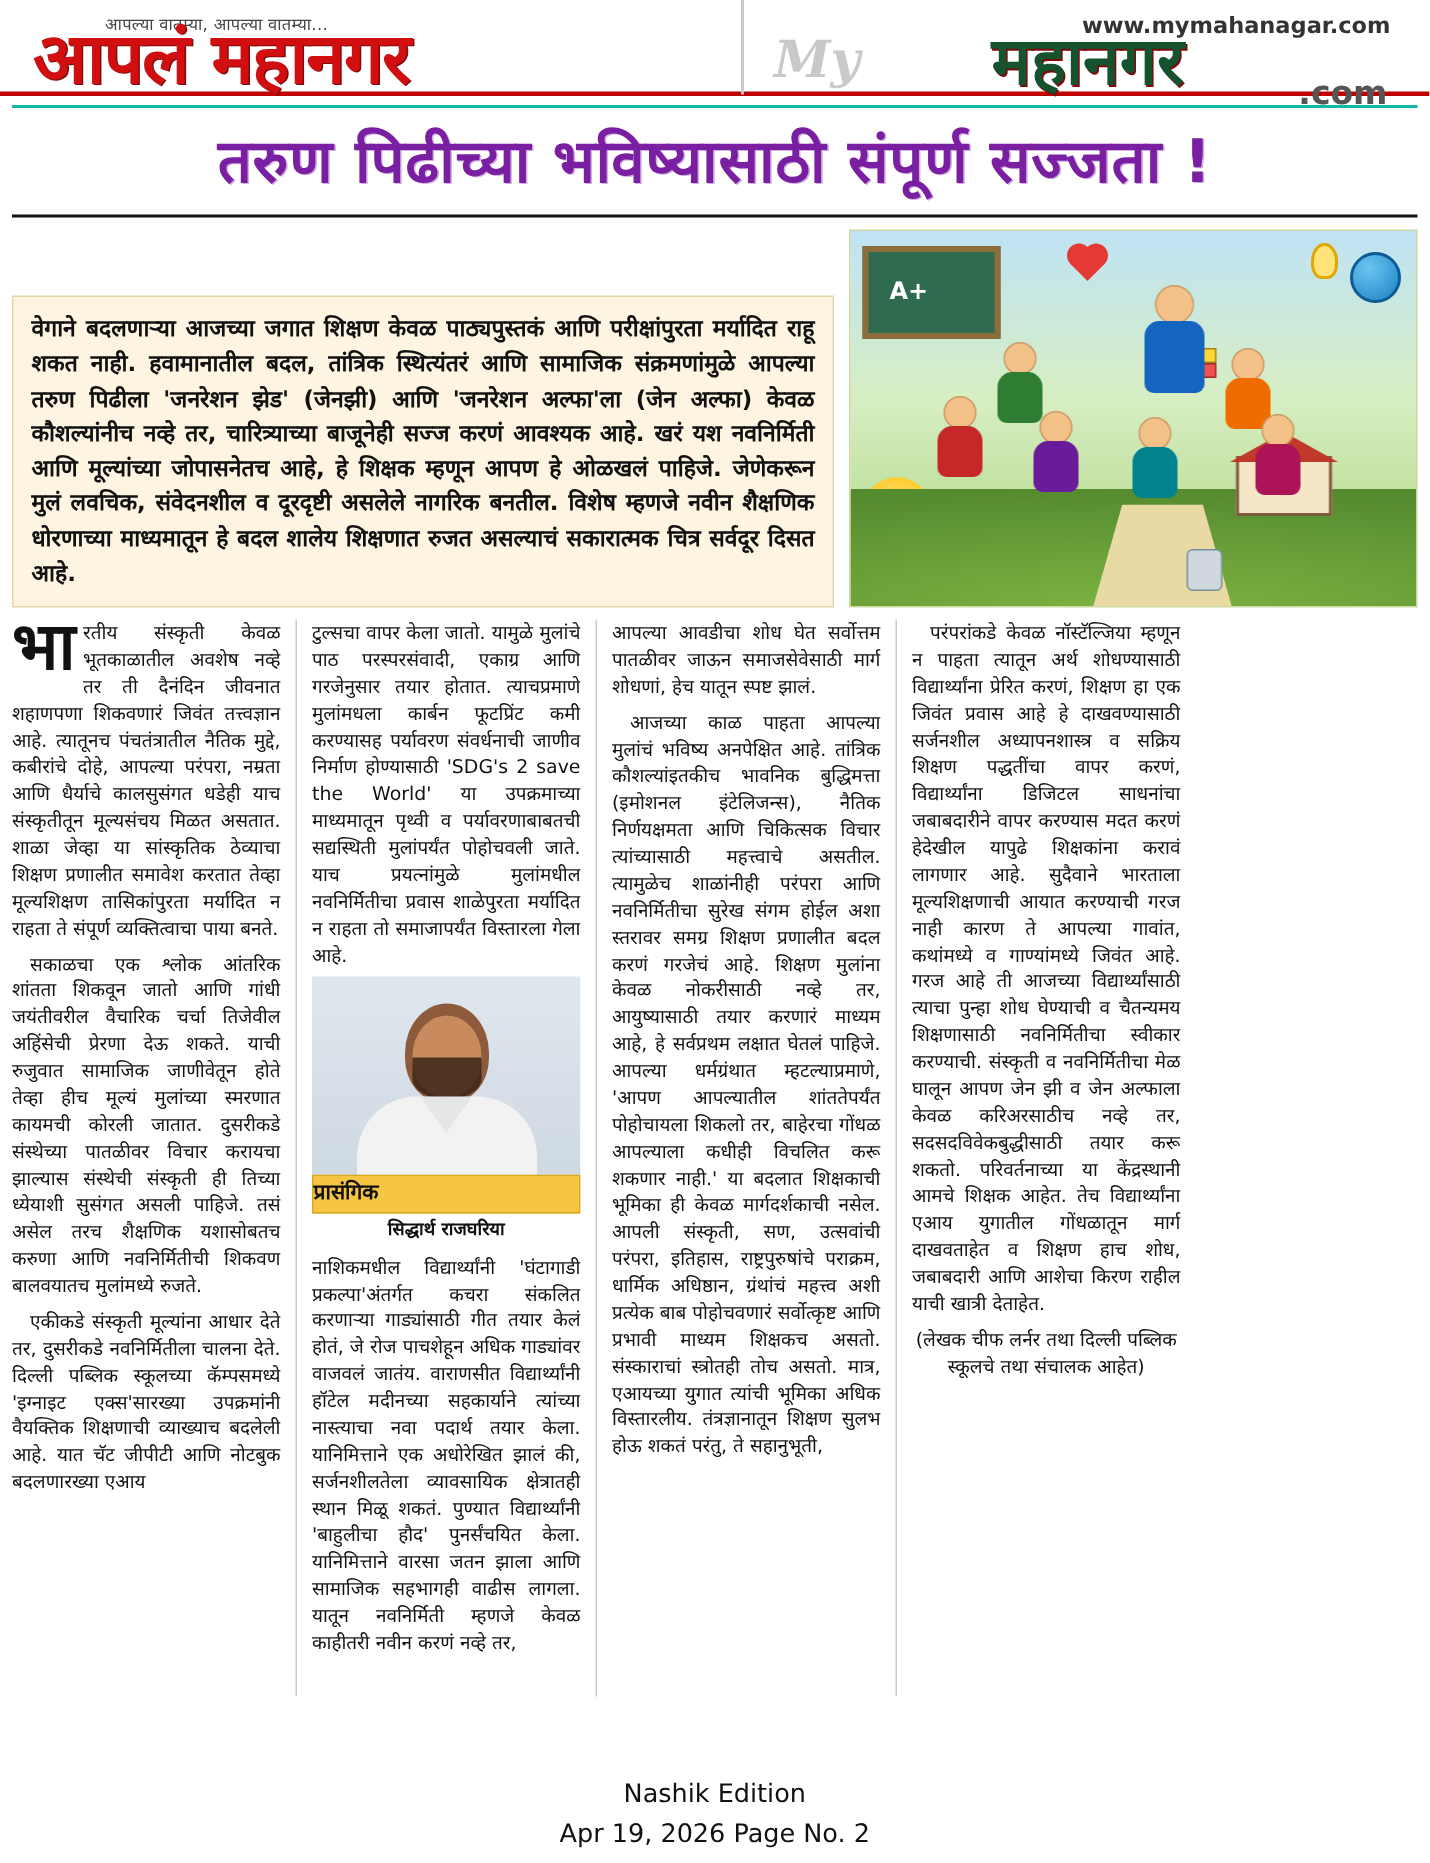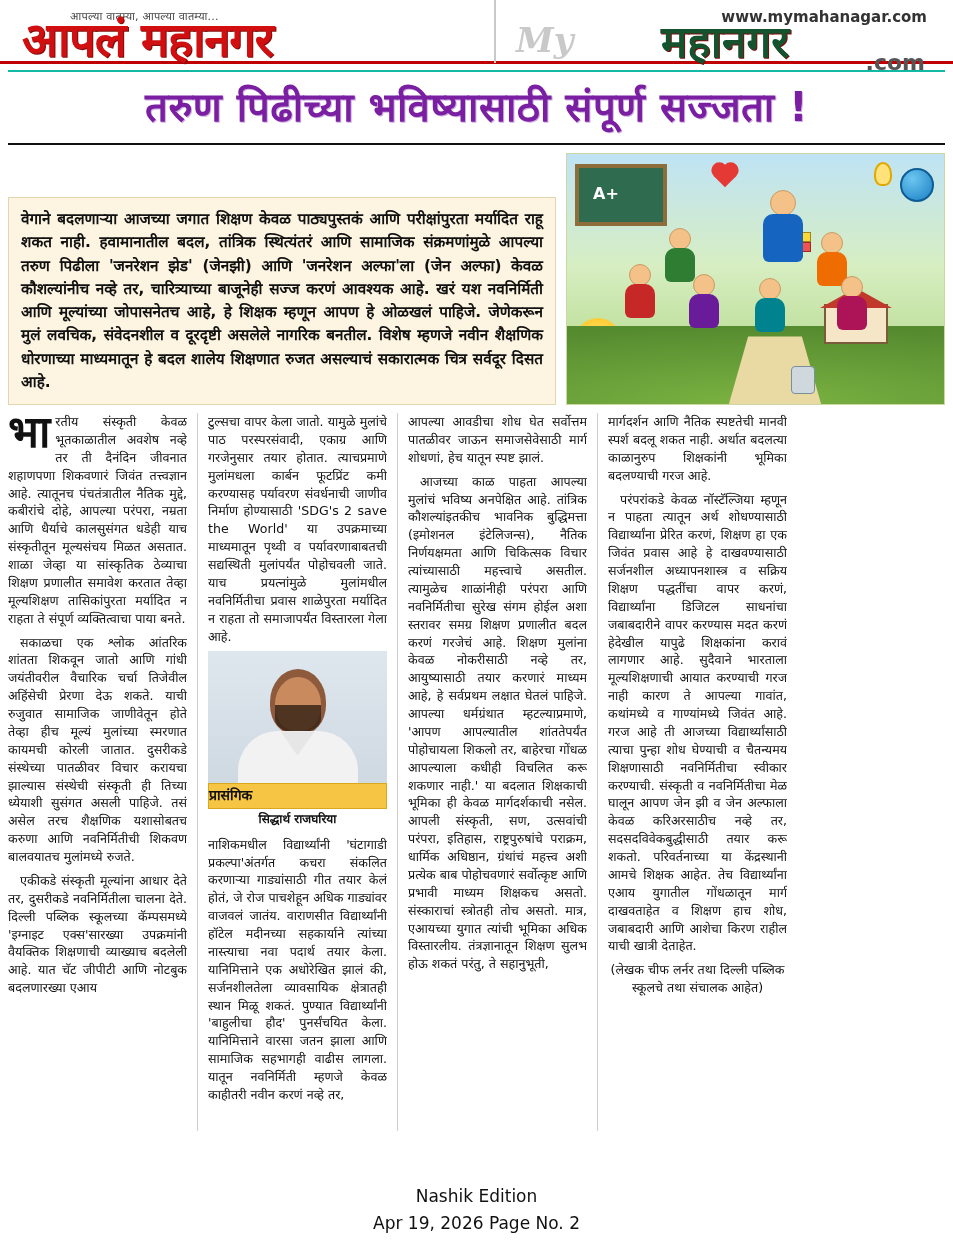--- a/index.html
+++ b/index.html
@@ -319,21 +319,20 @@
     </div>
     <div class="col-sep"></div>
 
     <div class="col">
       <p class="noind">आपल्या आवडीचा शोध घेत सर्वोत्तम पातळीवर जाऊन समाजसेवेसाठी मार्ग शोधणां, हेच यातून स्पष्ट झालं.</p>
       <p>आजच्या काळ पाहता आपल्या मुलांचं भविष्य अनपेक्षित आहे. तांत्रिक कौशल्यांइतकीच भावनिक बुद्धिमत्ता (इमोशनल इंटेलिजन्स), नैतिक निर्णयक्षमता आणि चिकित्सक विचार त्यांच्यासाठी महत्त्वाचे असतील. त्यामुळेच शाळांनीही परंपरा आणि नवनिर्मितीचा सुरेख संगम होईल अशा स्तरावर समग्र शिक्षण प्रणालीत बदल करणं गरजेचं आहे. शिक्षण मुलांना केवळ नोकरीसाठी नव्हे तर, आयुष्यासाठी तयार करणारं माध्यम आहे, हे सर्वप्रथम लक्षात घेतलं पाहिजे. आपल्या धर्मग्रंथात म्हटल्याप्रमाणे, 'आपण आपल्यातील शांततेपर्यंत पोहोचायला शिकलो तर, बाहेरचा गोंधळ आपल्याला कधीही विचलित करू शकणार नाही.' या बदलात शिक्षकाची भूमिका ही केवळ मार्गदर्शकाची नसेल. आपली संस्कृती, सण, उत्सवांची परंपरा, इतिहास, राष्ट्रपुरुषांचे पराक्रम, धार्मिक अधिष्ठान, ग्रंथांचं महत्त्व अशी प्रत्येक बाब पोहोचवणारं सर्वोत्कृष्ट आणि प्रभावी माध्यम शिक्षकच असतो. संस्काराचां स्त्रोतही तोच असतो. मात्र, एआयच्या युगात त्यांची भूमिका अधिक विस्तारलीय. तंत्रज्ञानातून शिक्षण सुलभ होऊ शकतं परंतु, ते सहानुभूती,</p>
     </div>
     <div class="col-sep"></div>
 
     <div class="col">
-      <p class="noind">मार्गदर्शन आणि नैतिक स्पष्टतेची मानवी स्पर्श बदलू शकत नाही. अर्थात बदलत्या काळानुरुप शिक्षकांनी भूमिका बदलण्याची गरज आहे.</p>
       <p>परंपरांकडे केवळ नॉस्टॅल्जिया म्हणून न पाहता त्यातून अर्थ शोधण्यासाठी विद्यार्थ्यांना प्रेरित करणं, शिक्षण हा एक जिवंत प्रवास आहे हे दाखवण्यासाठी सर्जनशील अध्यापनशास्त्र व सक्रिय शिक्षण पद्धतींचा वापर करणं, विद्यार्थ्यांना डिजिटल साधनांचा जबाबदारीने वापर करण्यास मदत करणं हेदेखील यापुढे शिक्षकांना करावं लागणार आहे. सुदैवाने भारताला मूल्यशिक्षणाची आयात करण्याची गरज नाही कारण ते आपल्या गावांत, कथांमध्ये व गाण्यांमध्ये जिवंत आहे. गरज आहे ती आजच्या विद्यार्थ्यांसाठी त्याचा पुन्हा शोध घेण्याची व चैतन्यमय शिक्षणासाठी नवनिर्मितीचा स्वीकार करण्याची. संस्कृती व नवनिर्मितीचा मेळ घालून आपण जेन झी व जेन अल्फाला केवळ करिअरसाठीच नव्हे तर, सदसदविवेकबुद्धीसाठी तयार करू शकतो. परिवर्तनाच्या या केंद्रस्थानी आमचे शिक्षक आहेत. तेच विद्यार्थ्यांना एआय युगातील गोंधळातून मार्ग दाखवताहेत व शिक्षण हाच शोध, जबाबदारी आणि आशेचा किरण राहील याची खात्री देताहेत.</p>
       <p class="signoff noind">(लेखक चीफ लर्नर तथा दिल्ली पब्लिक स्कूलचे तथा संचालक आहेत)</p>
     </div>
   </div>
 
   <div class="footer">
     <div>Nashik Edition</div>
     <div>Apr 19, 2026 Page No. 2</div>
   </div>
 

